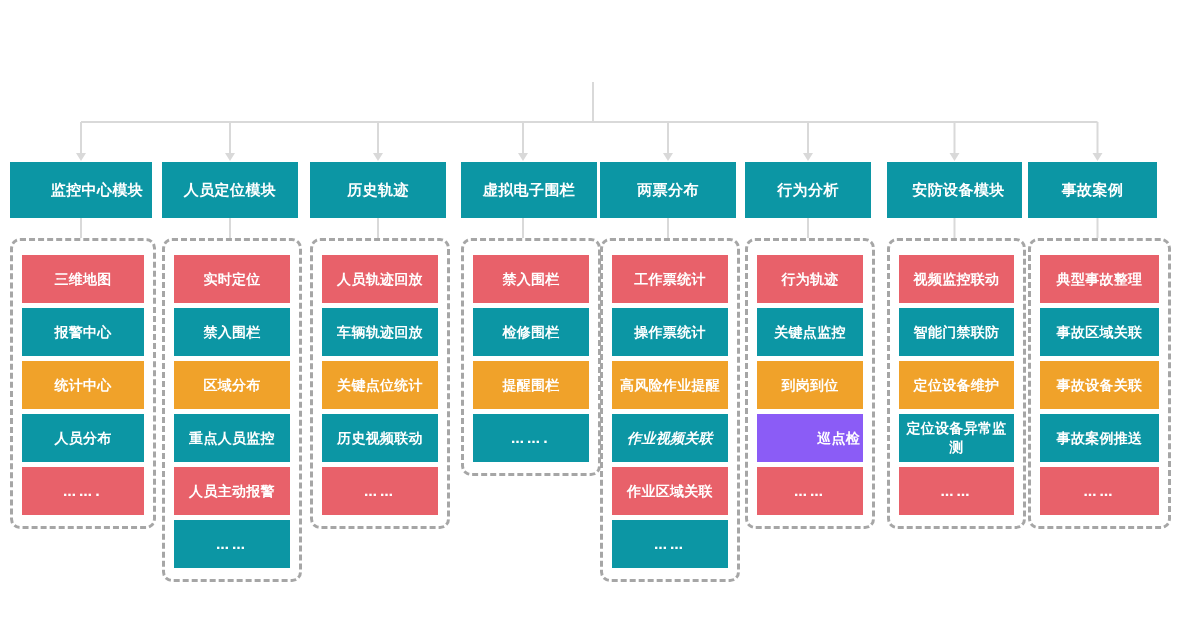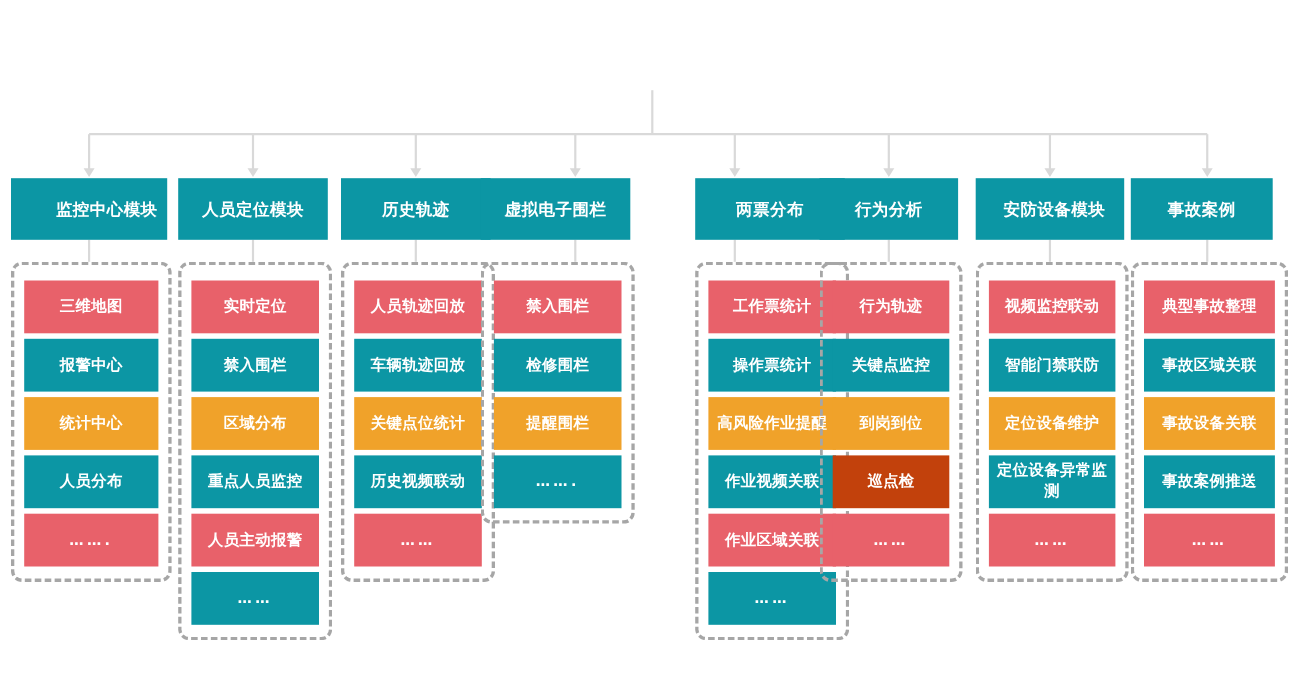--- a/index.html
+++ b/index.html
@@ -196,54 +196,54 @@
           <span>关键点位统计</span>
         </div>
         <div class="item" style="background: rgb(12, 150, 164);">
           <span>历史视频联动</span>
         </div>
         <div class="item dots" style="background: rgb(232, 97, 106);">
           <span>……</span>
         </div>
       </div>
     </div>
-    <div class="column" style="left: 437px; width: 136px;">
+    <div class="column" style="left: 461px; width: 136px;">
       <div class="col-header" style="background: rgb(12, 150, 164); width: 136px;">
         <span>虚拟电子围栏</span>
       </div>
       <div class="dashed-box" style="border-color: rgb(166, 166, 166); left: 0px; width: 140px;">
         <div class="item" style="background: rgb(232, 97, 106);">
           <span>禁入围栏</span>
         </div>
         <div class="item" style="background: rgb(12, 150, 164);">
           <span>检修围栏</span>
         </div>
         <div class="item" style="background: rgb(240, 162, 42);">
           <span>提醒围栏</span>
         </div>
         <div class="item dots" style="background: rgb(12, 150, 164);">
           <span>…….</span>
         </div>
       </div>
     </div>
-    <div class="column" style="left: 600px; width: 164px; margin-left: 32px;">
+    <div class="column" style="left: 600px; width: 164px;">
       <div class="col-header" style="background: rgb(12, 150, 164); width: 136px;">
         <span>两票分布</span>
       </div>
       <div class="dashed-box" style="border-color: rgb(166, 166, 166); left: 0px; width: 140px;">
         <div class="item" style="background: rgb(232, 97, 106);">
           <span>工作票统计</span>
         </div>
         <div class="item" style="background: rgb(12, 150, 164); justify-content: center;">
           <span>操作票统计</span>
         </div>
         <div class="item" style="background: rgb(240, 162, 42);">
           <span>高风险作业提醒</span>
         </div>
-        <div class="item" style="background: rgb(12, 150, 164);">
+        <div class="item" style="background: rgb(12, 150, 164); font-style: italic;">
           <span>作业视频关联</span>
         </div>
         <div class="item" style="background: rgb(232, 97, 106);">
           <span>作业区域关联</span>
         </div>
         <div class="item dots" style="background: rgb(12, 150, 164);">
           <span>……</span>
         </div>
       </div>
     </div>
@@ -254,21 +254,21 @@
       <div class="dashed-box" style="border-color: rgb(166, 166, 166); left: 0px; width: 130px;">
         <div class="item" style="background: rgb(232, 97, 106);">
           <span>行为轨迹</span>
         </div>
         <div class="item" style="background: rgb(12, 150, 164);">
           <span>关键点监控</span>
         </div>
         <div class="item" style="background: rgb(240, 162, 42);">
           <span>到岗到位</span>
         </div>
-        <div class="item" style="background: #c2410c;">
+        <div class="item" style="background: #8b5cf6; justify-content: flex-end;">
           <span>巡点检</span>
         </div>
         <div class="item dots" style="background: rgb(232, 97, 106);">
           <span>……</span>
         </div>
       </div>
     </div>
     <div class="column" style="left: 887px; width: 135px;">
       <div class="col-header" style="background: rgb(12, 150, 164); width: 135px; padding-left: 12px;">
         <span>安防设备模块</span>

